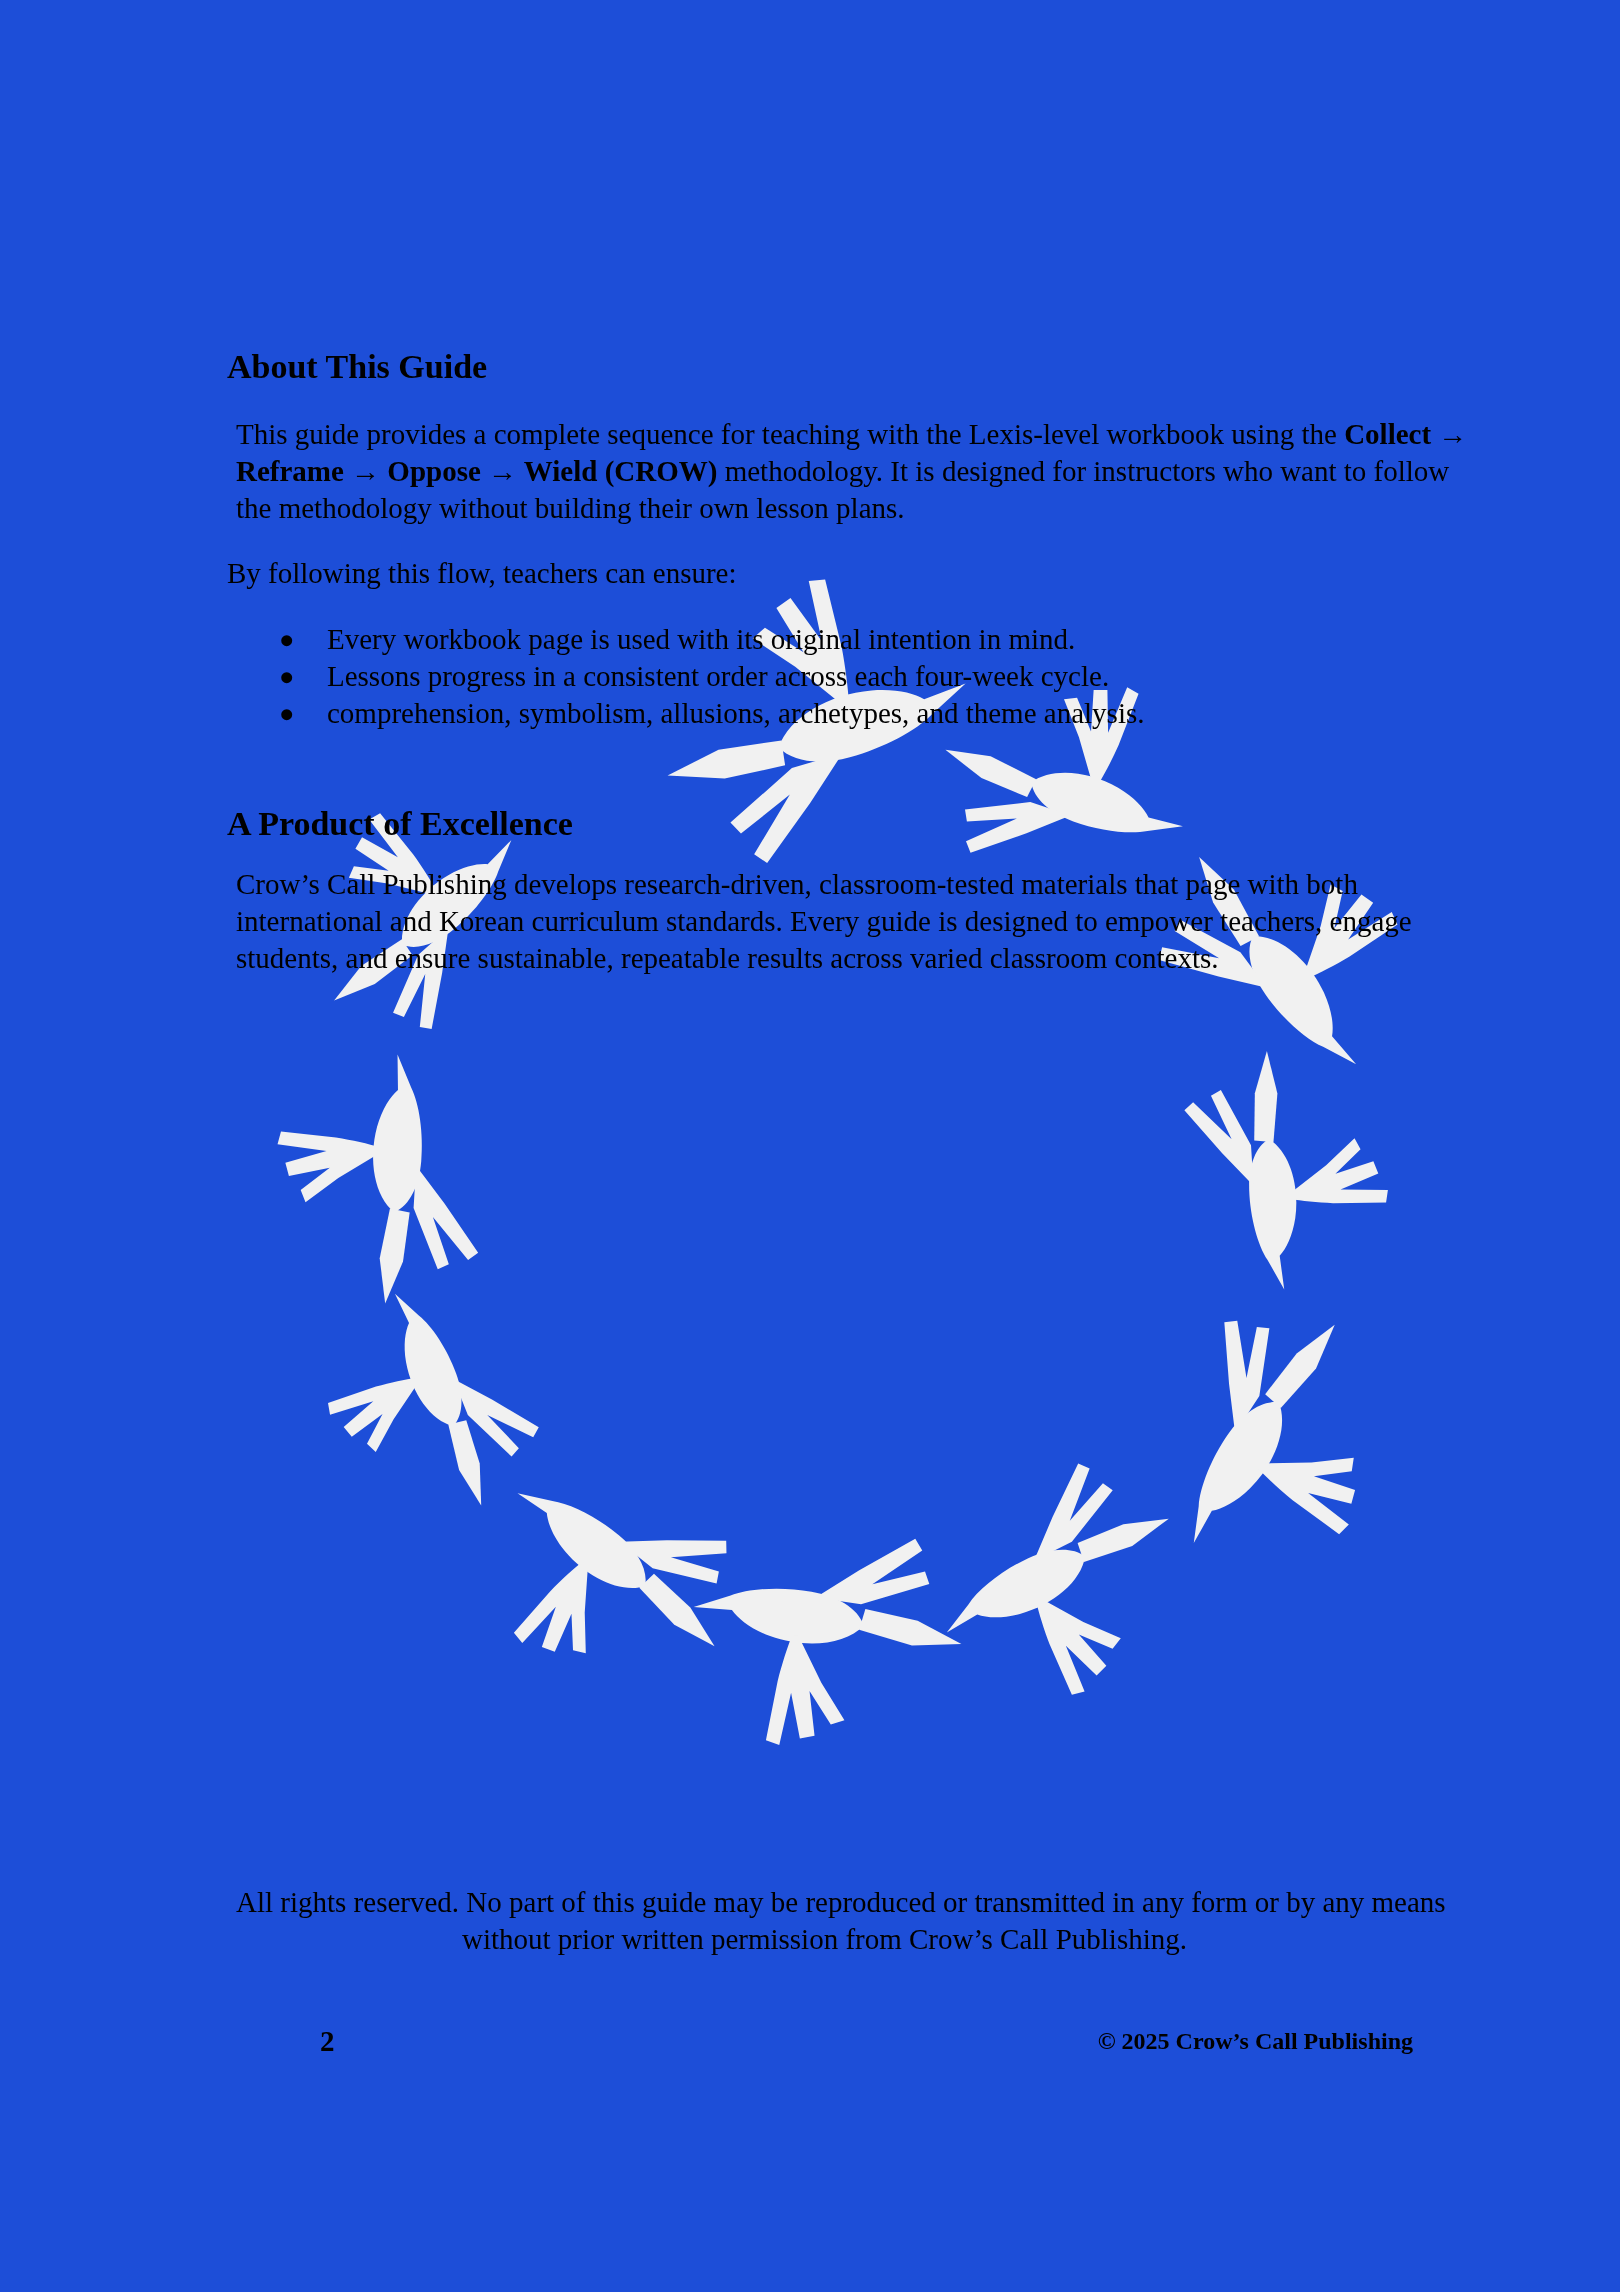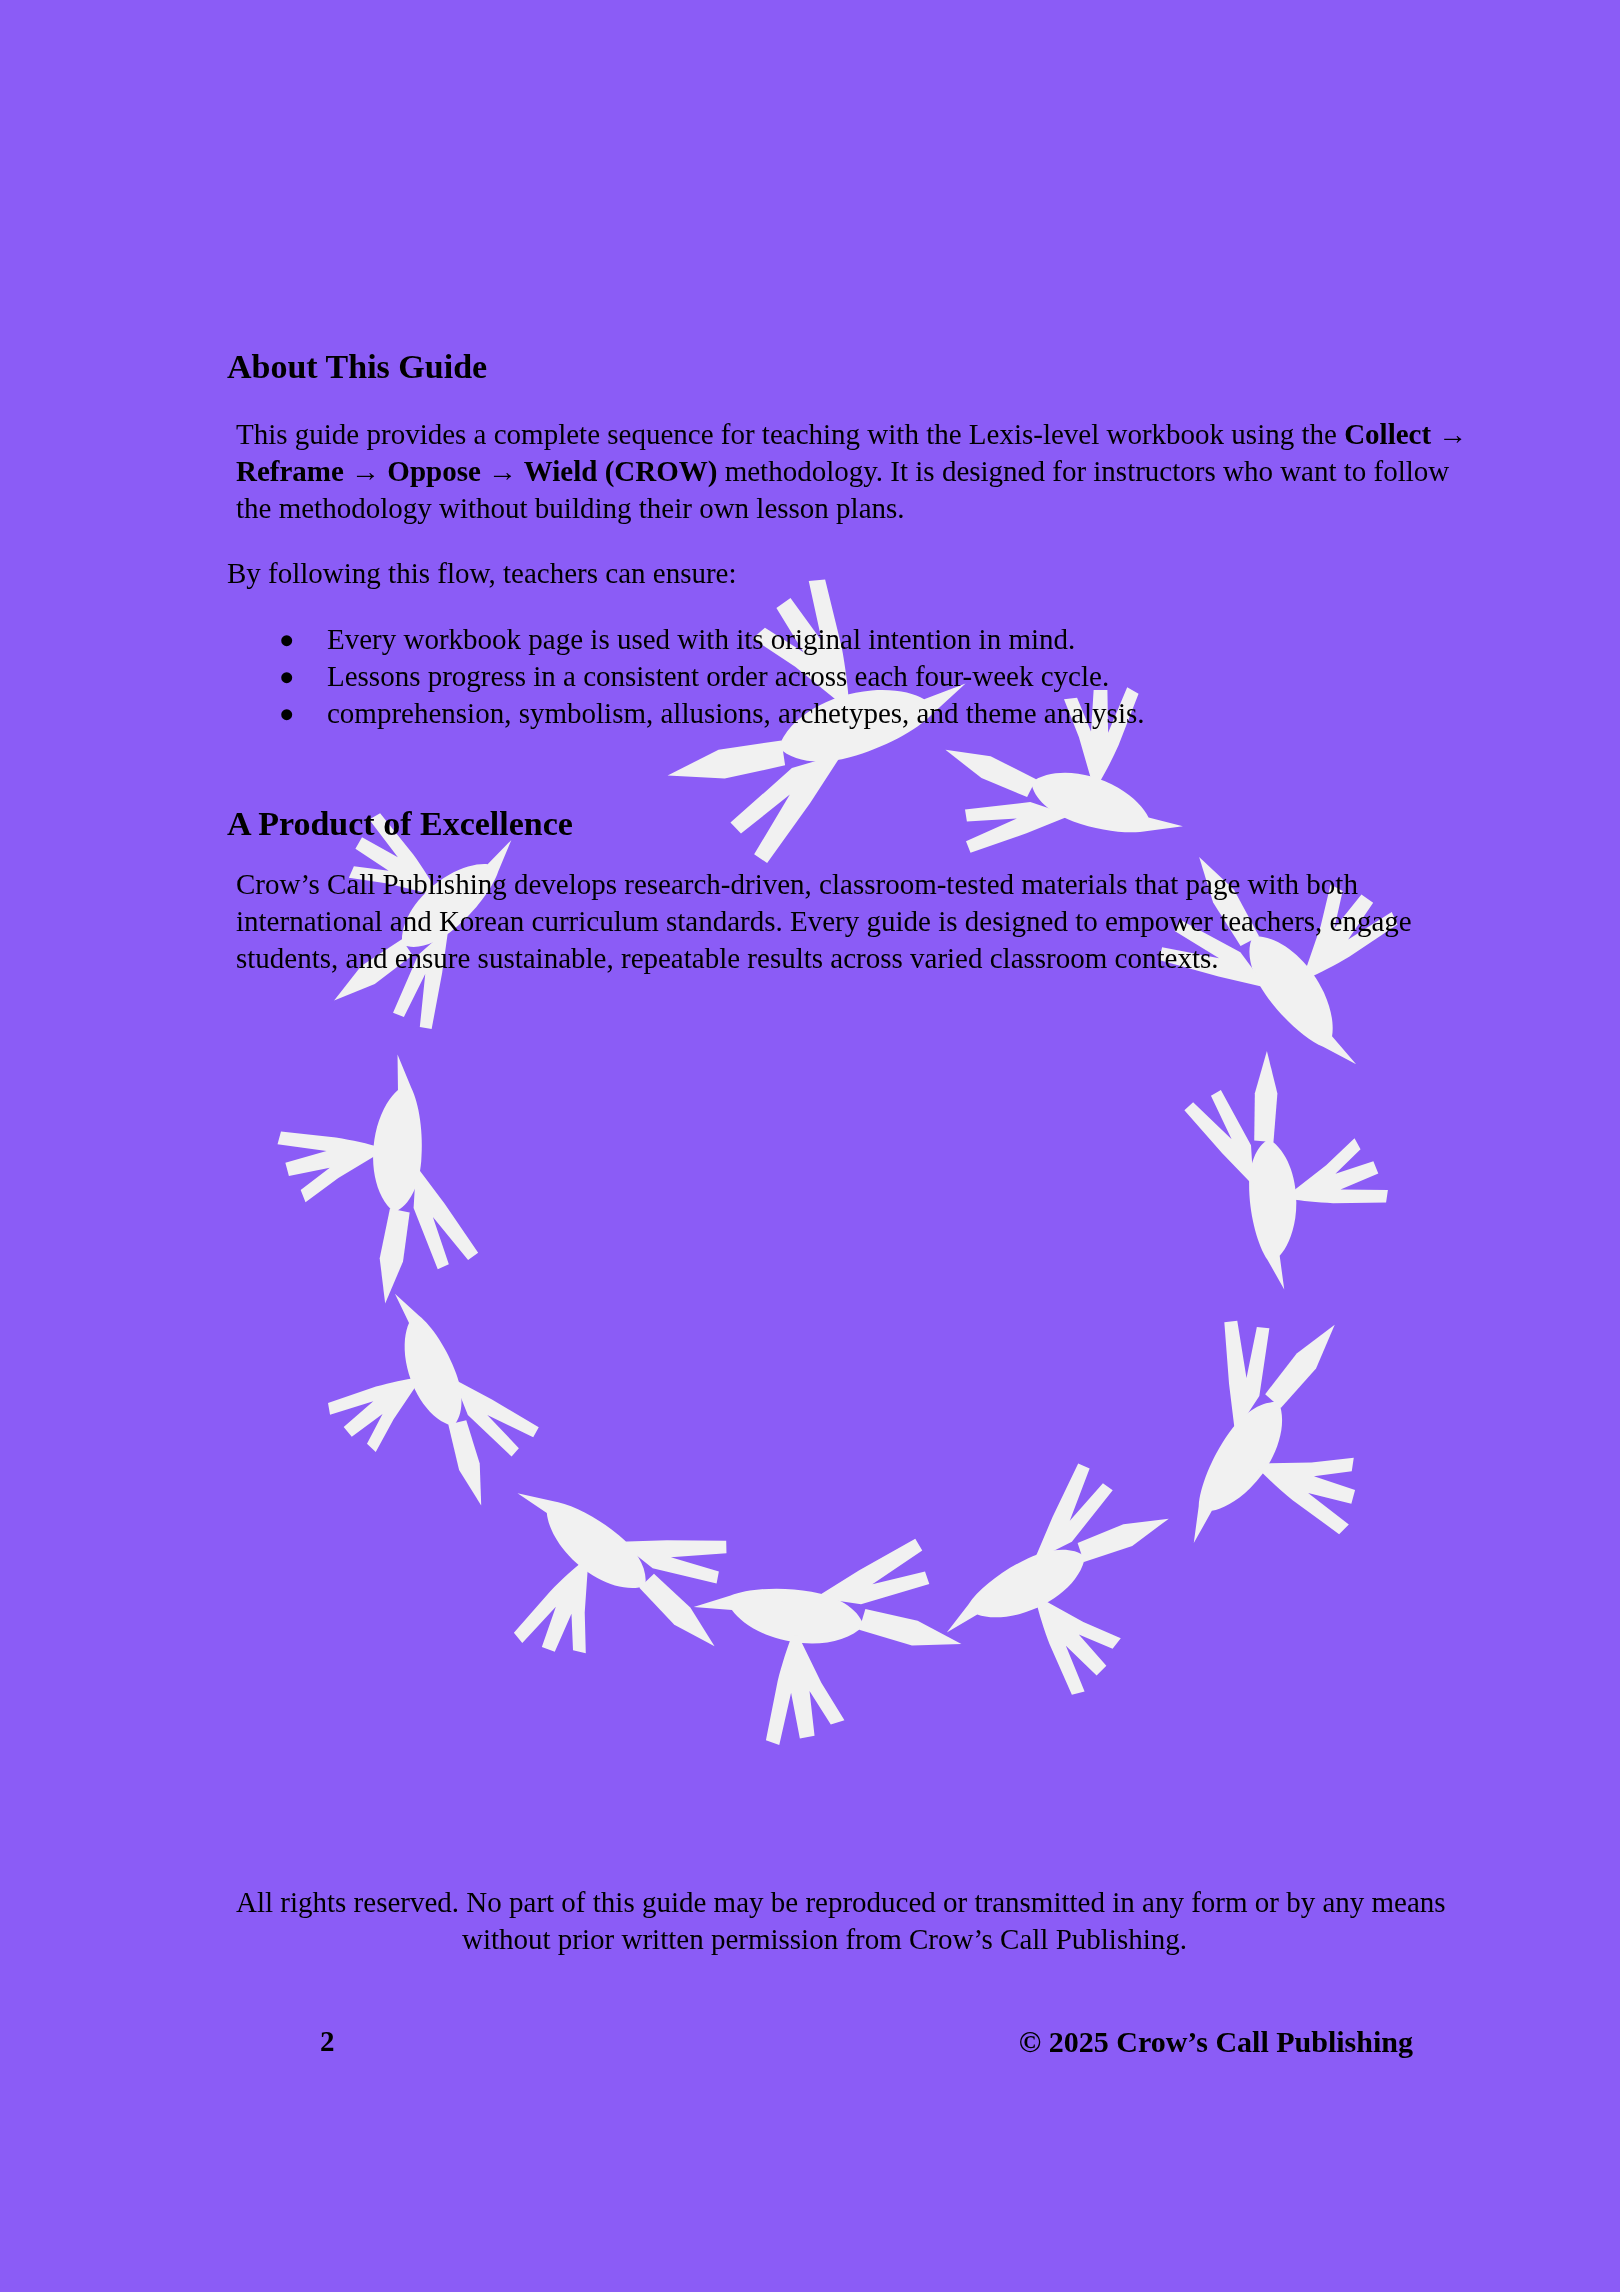--- a/index.html
+++ b/index.html
@@ -38,27 +38,27 @@
   }
   ul.bullets .btxt { flex: 1 1 auto; }
   .notice { text-align: center; }
   .footrow { height: 39px; }
   .pagenum {
     position: absolute; left: 93px; top: 0;
     font-size: 29px; font-weight: bold; line-height: 37px;
   }
   .copyright {
     position: absolute; right: 0; top: 0;
-    font-size: 30px; font-weight: bold; line-height: 37px; white-space: nowrap;
+    font-size: 24px; font-weight: bold; line-height: 37px; white-space: nowrap;
   }
 </style>
 </head>
 <body>
 
-<div class="page" style="background: #8b5cf6;">
+<div class="page" style="background: #1d4ed8;">
 
   <svg class="watermark" viewBox="0 0 1653 2339" width="1620" height="2293" aria-hidden="true">
     <defs>
       <g id="crowdef" fill="#f1f1f1">
 
         <path d="M92 112 C104 94 134 86 163 91 C179 94 190 100 196 106 L226 103 L199 117 C186 125 161 131 137 131 C117 131 99 125 92 112 Z"></path>
 
         <path d="M141 95 L117 62 L94 36 L104 31 L125 54 L115 20 L126 16 L139 50 L141 8 L152 10 L151 57 C150 71 148 85 146 95 Z"></path>
 
         <path d="M133 127 L103 154 L64 186 L57 178 L91 145 L52 162 L47 153 L97 128 Z"></path>

